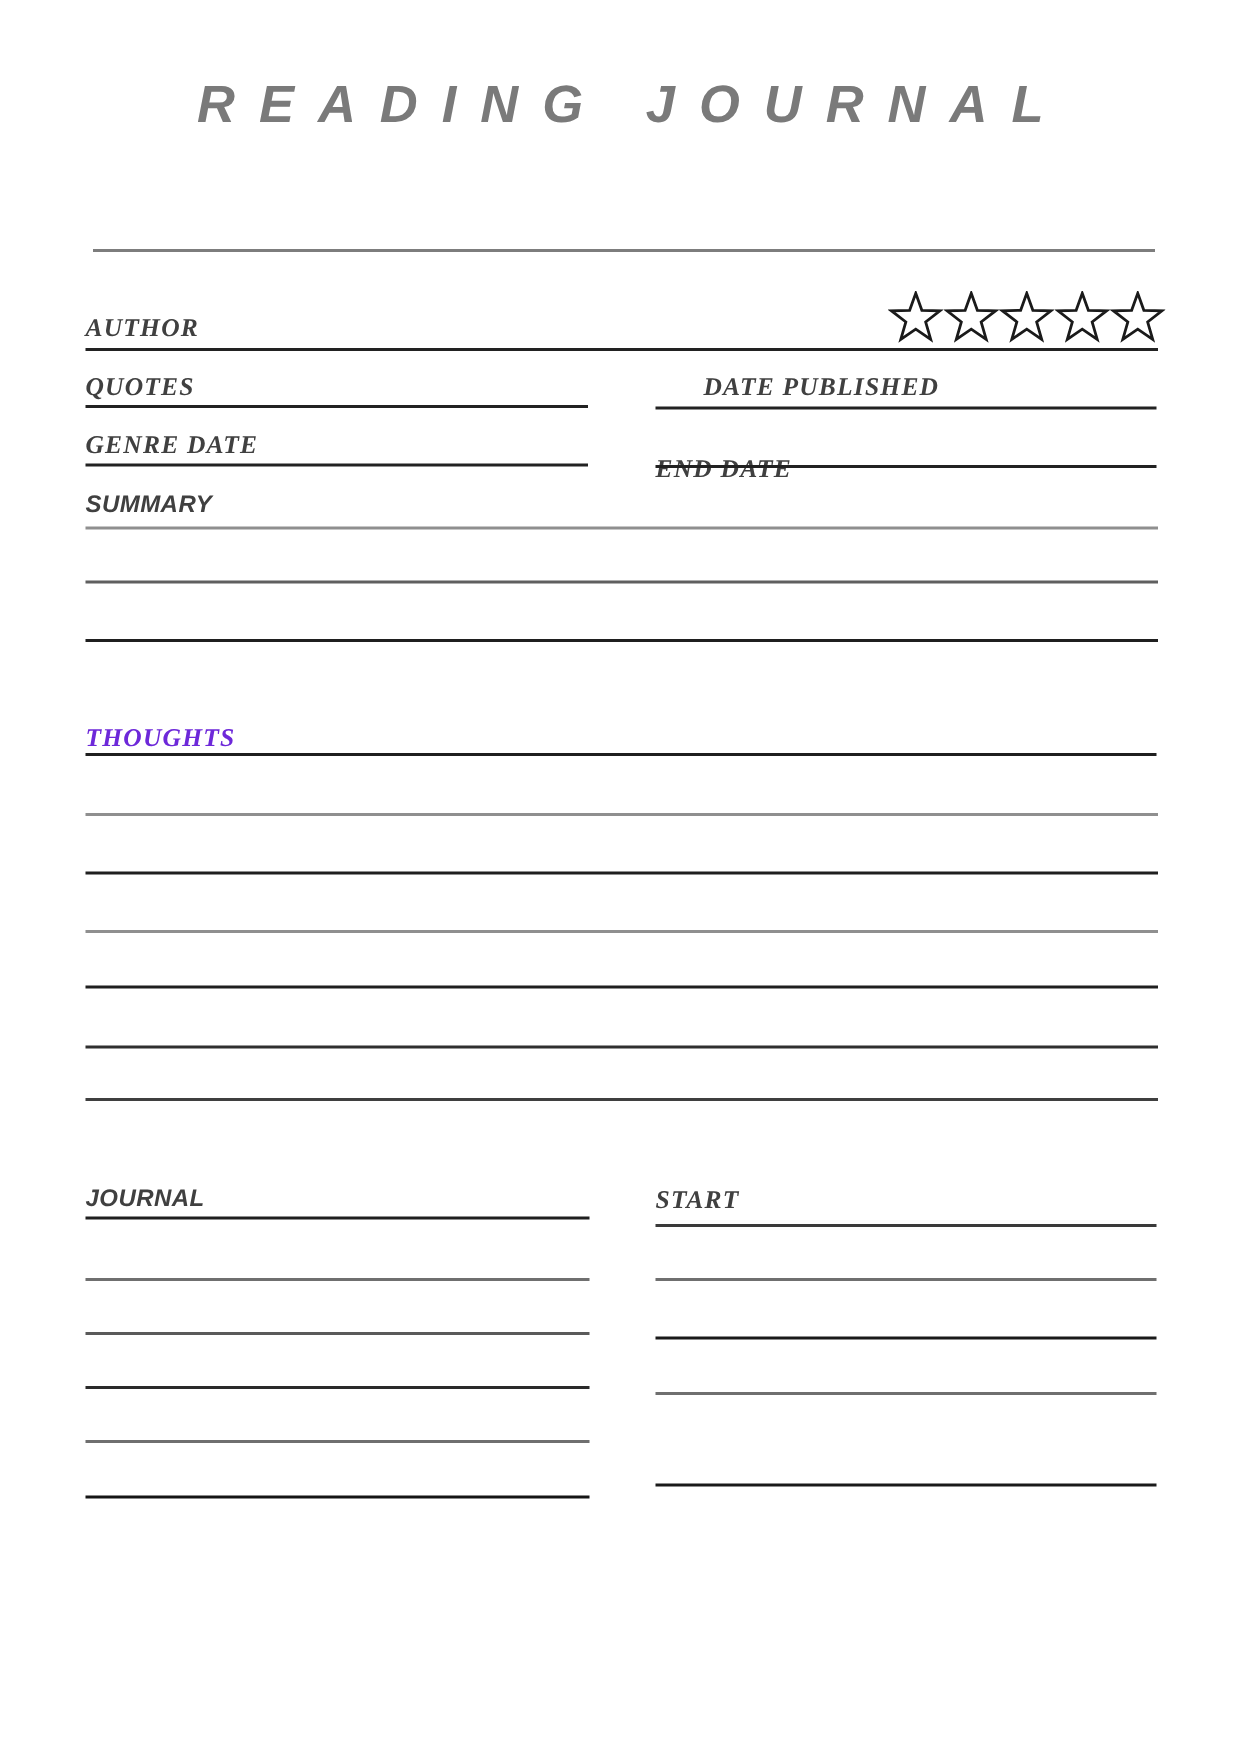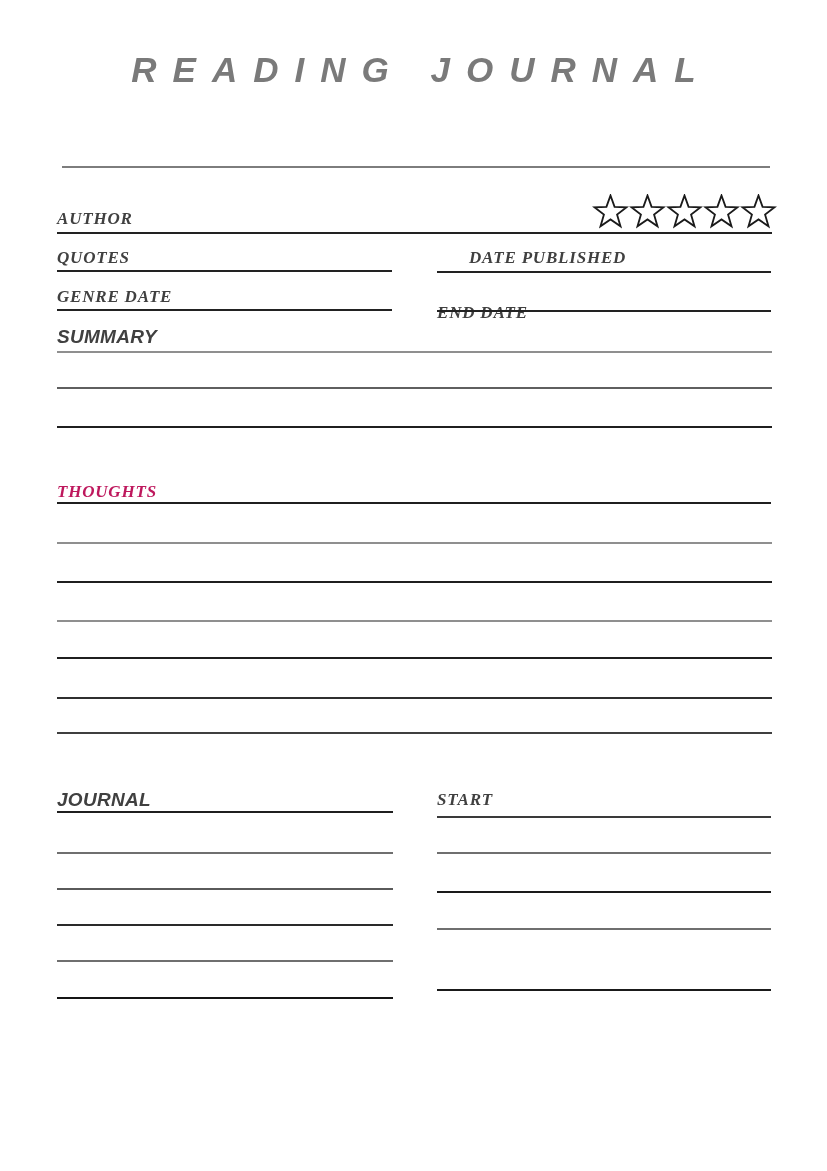--- a/index.html
+++ b/index.html
@@ -36,24 +36,24 @@
     font-family: "Liberation Serif", serif;
     font-style: italic;
     font-weight: 700;
     font-size: 17px;
     letter-spacing: 0.8px;
   }
   .sans-lbl {
     font-family: "Liberation Sans", sans-serif;
     font-style: italic;
     font-weight: 700;
-    font-size: 19px;
+    font-size: 16px;
     letter-spacing: 0.3px;
   }
-  .muted { color: #be185d; }
+  .muted { color: #6d28d9; }
   .rule { position: absolute; height: 1.7px; }
   .rule.thick { height: 2.4px; }
   .stars {
     position: absolute;
     left: 592px; top: 194px;
     display: flex;
     gap: 0px;
   }
   .stars svg { display: block; }
 </style>

